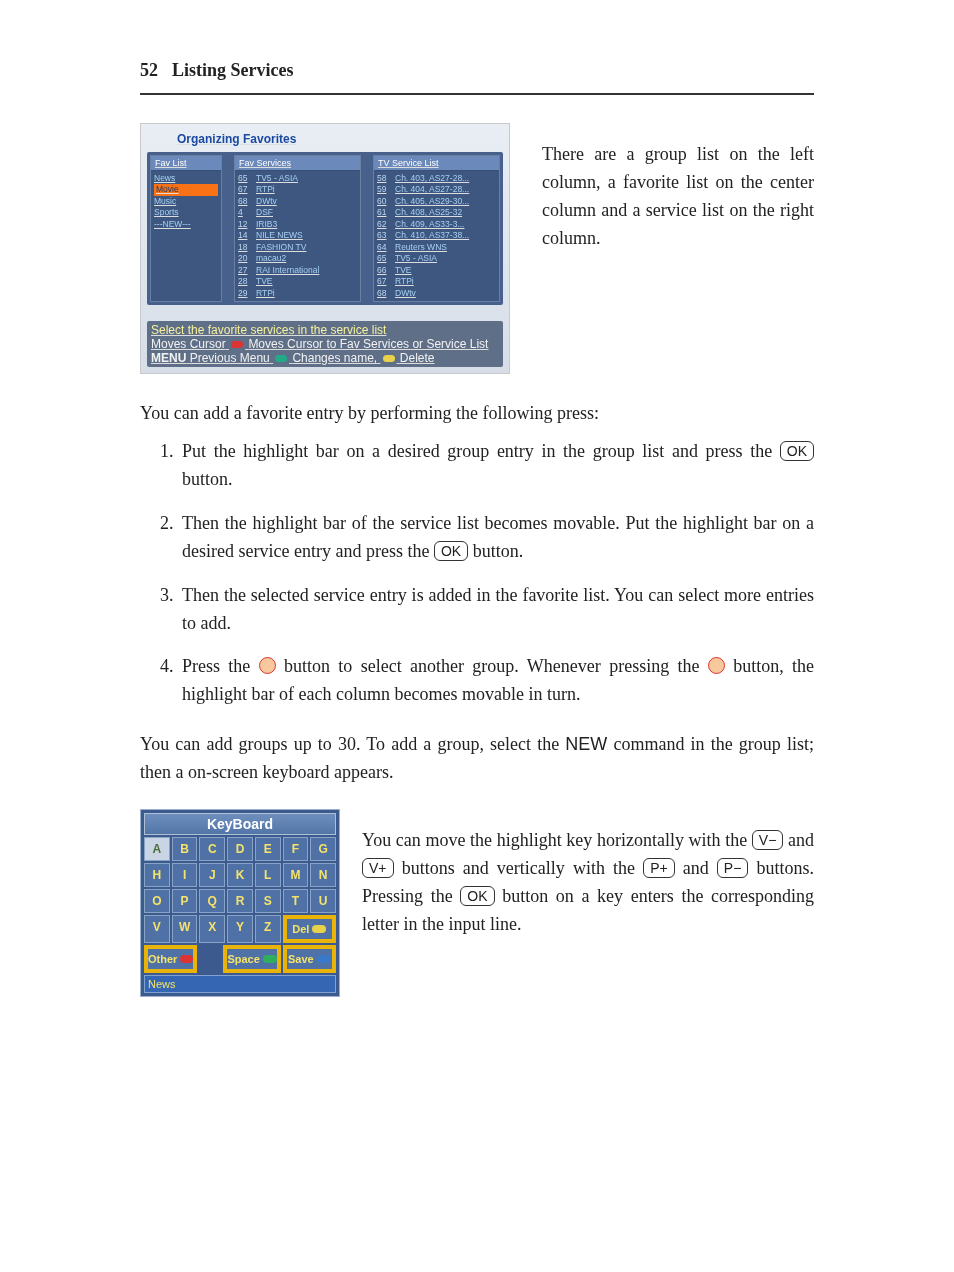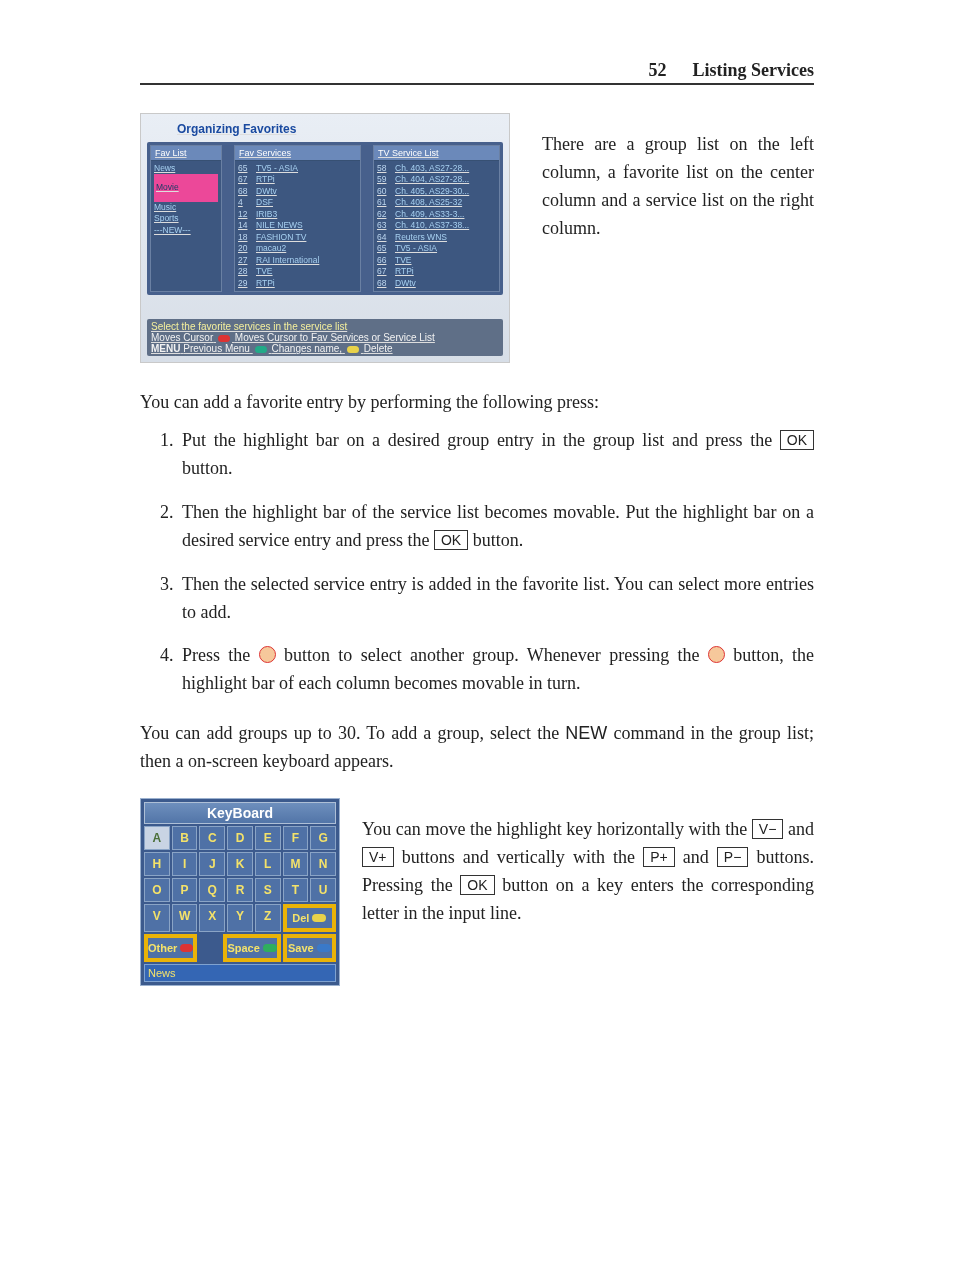--- a/index.html
+++ b/index.html
@@ -7,27 +7,26 @@
     padding: 60px 140px 60px 140px;
     font-family: "Palatino Linotype", "Book Antiqua", Palatino, Georgia, serif;
     font-size: 18px;
     color: #222;
     background: #fff;
     width: 954px;
     box-sizing: border-box;
   }
   .page-head {
     display: flex;
-    gap: 26px;
+    gap: 14px;
     font-weight: bold;
     font-size: 18px;
     border-bottom: 2px solid #333;
-    padding-bottom: 2px;
+    padding-bottom: 12px;
     margin-bottom: 28px;
-    justify-content: flex-end;
   }
   .row1 {
     display: flex;
     gap: 20px;
     margin-bottom: 26px;
   }
   .screenshot1 {
     width: 370px;
     flex: 0 0 370px;
     border: 1px solid #c9c9c9;
@@ -60,26 +59,26 @@
   .col.col-a { flex: 0 0 70px; }
   .col.col-b { flex: 0 0 125px; }
   .col-head {
     background: #6b89ba;
     color: #fff;
     font-size: 9px;
     padding: 2px 4px;
     border-bottom: 1px solid #375073;
   }
   .col-body { padding: 2px 3px; color: #a7d0f0; font-size: 8.5px; line-height: 1.35; }
-  .hl { background: #ec4899; color: #1b3b66; padding: 8px 2px; }
+  .hl { background: #f97316; color: #1b3b66; padding: 0 2px; }
   .svcrow { display: flex; gap: 4px; }
   .svcrow .n { width: 14px; color: #bcd6ef; }
   .footer1 {
-    margin-top: 24px;
-    font-size: 10px;
+    margin-top: 16px;
+    font-size: 12px;
     color: #f2f2f2;
     background: #5f6f87;
     padding: 2px 4px;
     border-radius: 2px;
   }
   .footer1 .lead { color: #f5f09d; }
   .footer1 .rpill { display:inline-block; width:12px; height:7px; border-radius:4px; background:#d33; vertical-align:middle; margin:0 2px;}
   .footer1 .gpill { display:inline-block; width:12px; height:7px; border-radius:4px; background:#2a8; vertical-align:middle; margin:0 2px;}
   .footer1 .ypill { display:inline-block; width:12px; height:7px; border-radius:4px; background:#e8d24a; vertical-align:middle; margin:0 2px;}
 
@@ -88,21 +87,21 @@
   .right1 .para { margin-top: 18px; margin-left: 12px; }
 
   .intro2 { margin: 0 0 10px 0; line-height: 1.55; }
 
   ol.steps { margin: 10px 0 22px 38px; padding: 0; }
   ol.steps li { margin: 0 0 16px 0; padding-left: 4px; text-align: justify; line-height: 1.55; }
 
   .keycap {
     display: inline-block;
     border: 1.2px solid #333;
-    border-radius: 0;
+    border-radius: 6px;
     padding: 0 6px;
     font-family: Arial, sans-serif;
     font-size: 14px;
     line-height: 1.3;
     vertical-align: 1px;
   }
   .keydot {
     display: inline-block;
     width: 15px; height: 15px;
     border: 1.5px solid #d33;

